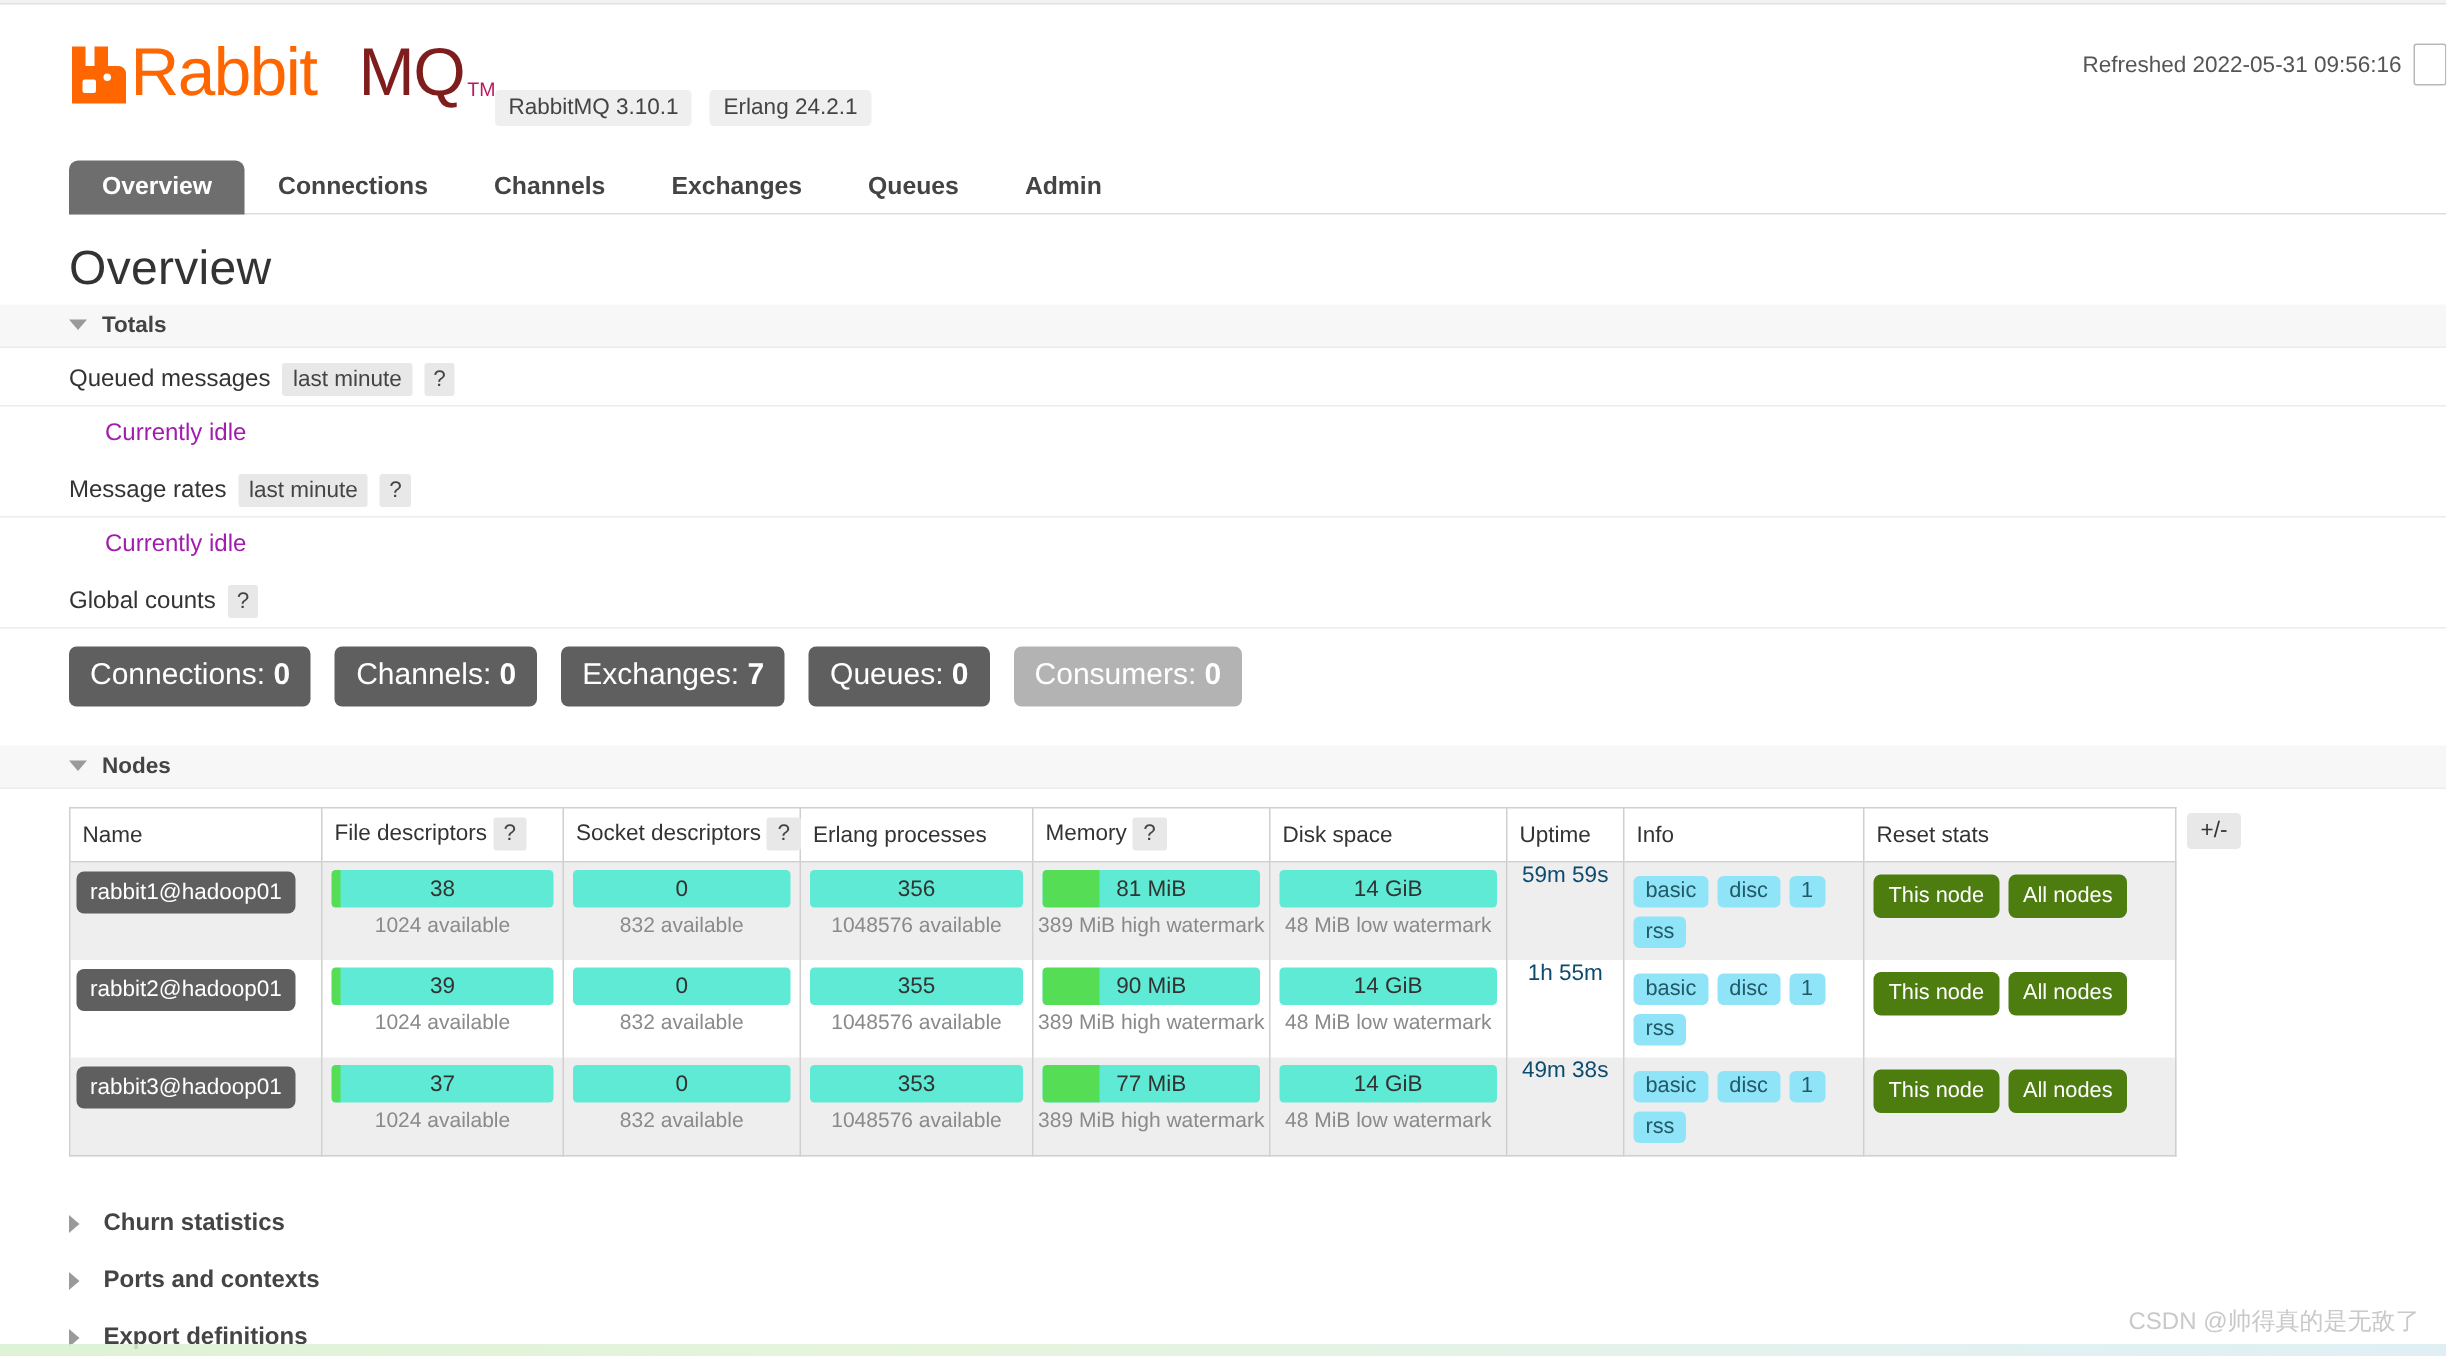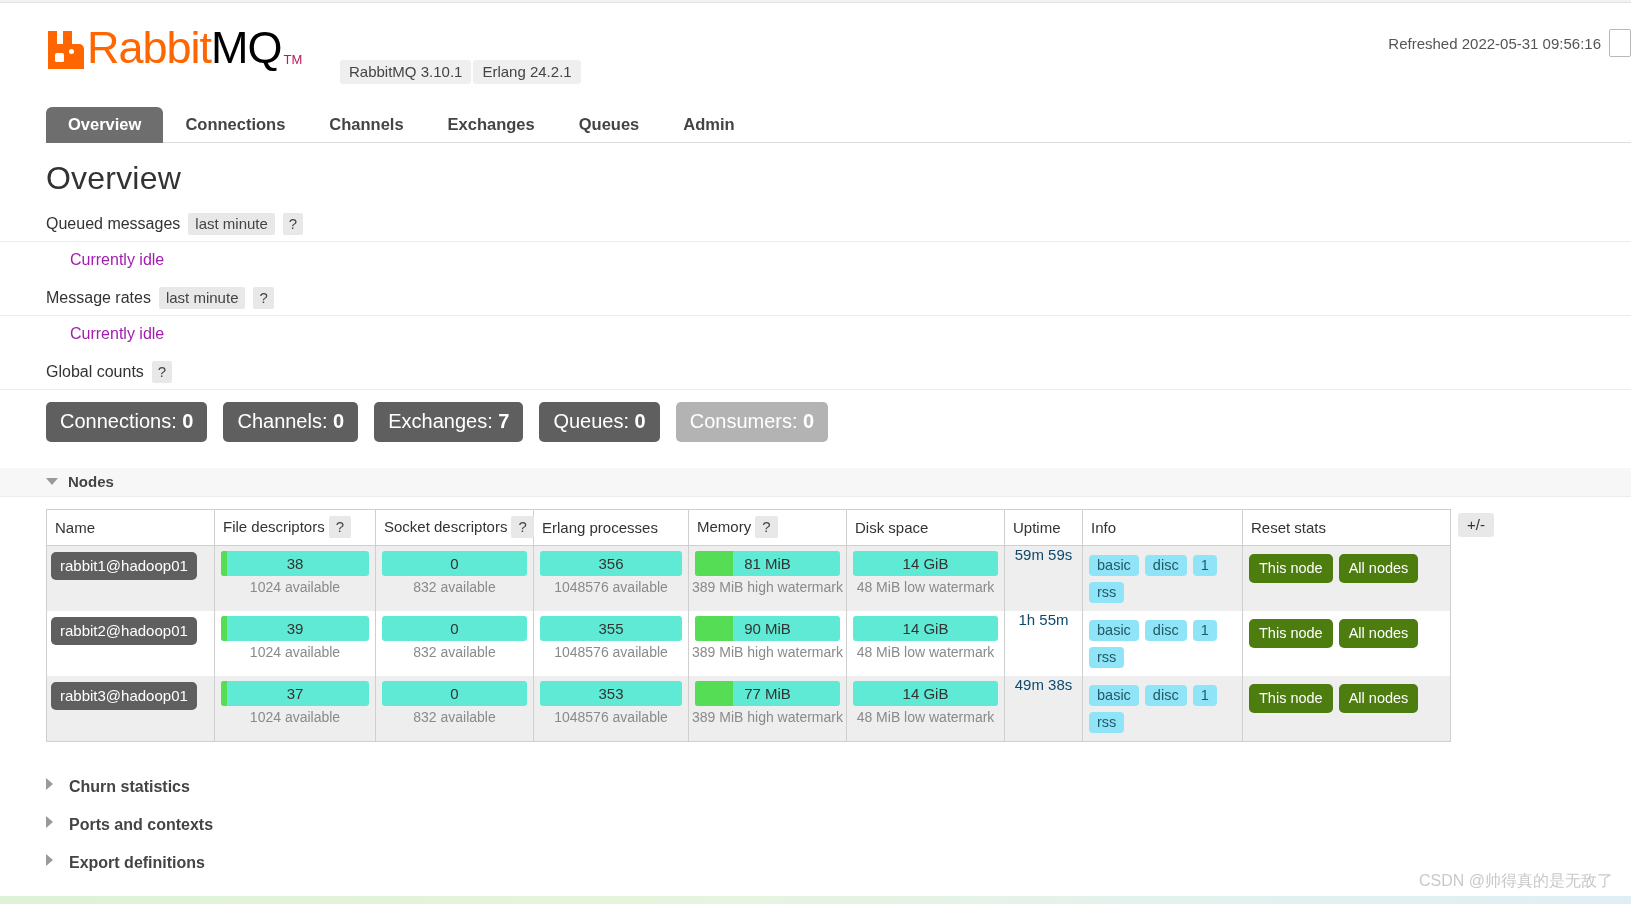--- a/index.html
+++ b/index.html
@@ -37,30 +37,30 @@
     width: 40px; height: 46px;
     margin-right: 1px;
   }
   .logo-text {
     font-size: 45px;
     line-height: 46px;
     letter-spacing: -1px;
     font-weight: 400;
   }
   .logo-rabbit { color: #ff6600; }
-  .logo-mq { color: #000000; }
+  .logo-mq { color: #7f1d1d; margin-left: 28px; }
   .logo-tm {
     font-size: 13px; color: #be185d;
     margin-left: 2px; margin-bottom: 4px;
     letter-spacing: 0;
   }
 
   .ver-badges {
-    position: absolute; left: 340px; top: 57px;
-    display: flex; gap: 2px;
+    position: absolute; left: 330px; top: 57px;
+    display: flex; gap: 12px;
   }
   .ver-badge {
     background: #efefef;
     color: #444;
     font-size: 15px;
     padding: 3px 9px 4px;
     border-radius: 3px;
     white-space: nowrap;
   }
 
@@ -291,21 +291,21 @@
     font-size: 15px;
     padding: 3px 9px 4px;
     border-radius: 3px;
     cursor: pointer;
   }
 
   
   .collapsed-list { margin-top: 26px; }
   .collapsed-item {
     padding: 10px 0 10px 46px;
-    display: flex; gap: 16px;
+    display: flex; align-items: center; gap: 16px;
     font-size: 16px;
     font-weight: bold;
     color: #444;
     cursor: pointer;
   }
 
   
   .watermark {
     position: absolute;
     right: 18px; bottom: 12px;
@@ -362,20 +362,24 @@
       <div class="nav-item">Exchanges</div>
       <div class="nav-item">Queues</div>
       <div class="nav-item">Admin</div>
     </div>
   </div>
 
   <div class="content">
 
     <h1 class="page-title">Overview</h1>
 
+    <div class="section-head">
+      <span class="caret-down"></span>
+      <span>Totals</span>
+    </div>
 
     <div class="stat-row">
       <span>Queued messages</span>
       <span class="chip">last minute</span>
       <span class="chip q">?</span>
     </div>
     <div class="idle-row">Currently idle</div>
 
     <div class="stat-row">
       <span>Message rates</span>

